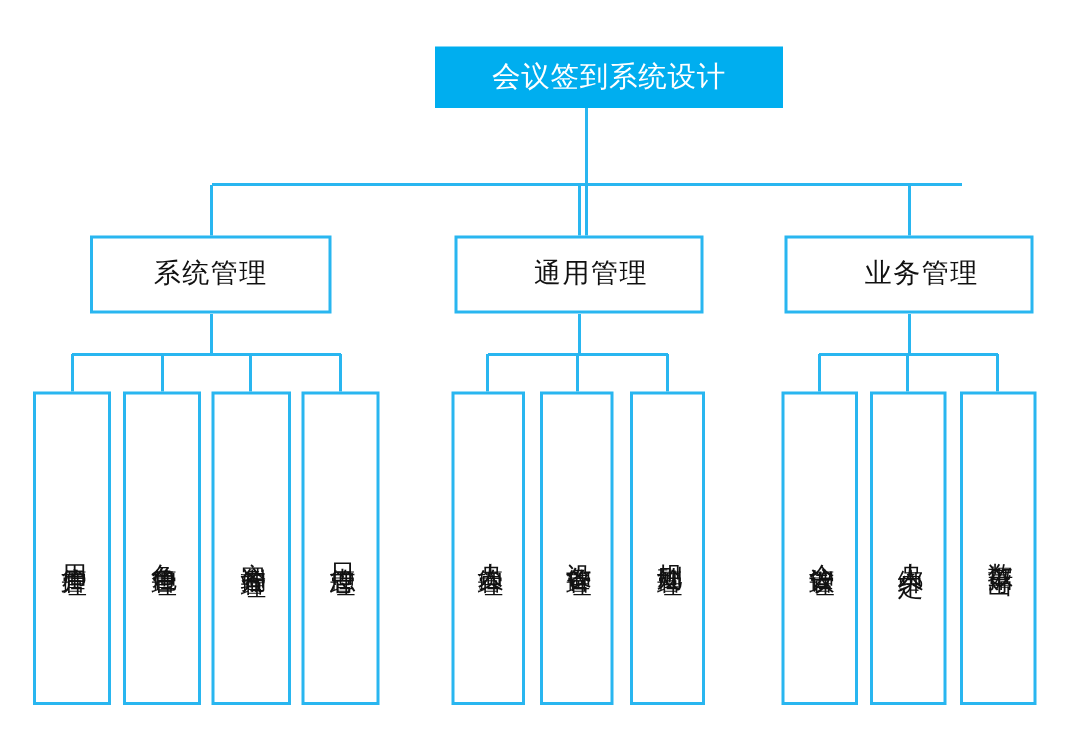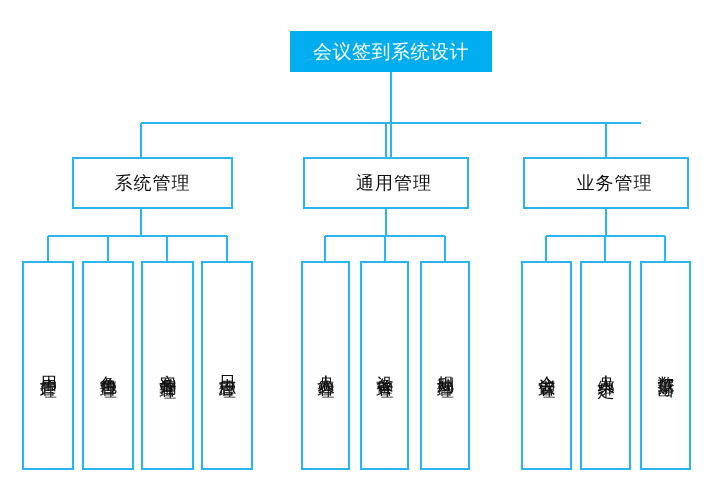--- a/index.html
+++ b/index.html
@@ -26,21 +26,21 @@
     top: 0;
     width: 718px;
     height: 498px;
   }
 
   
   .node-root {
     position: absolute;
     left: 290px;
     top: 31px;
-    width: 202px;
+    width: 232px;
     height: 41px;
     background: #00AEEF;
     color: #ffffff;
     display: flex;
     align-items: center;
     justify-content: center;
     font-size: 19px;
     letter-spacing: 0.5px;
     line-height: 1;
     box-sizing: border-box;
@@ -57,21 +57,21 @@
     color: #111111;
     display: flex;
     align-items: center;
     justify-content: center;
     font-size: 18px;
     letter-spacing: 1px;
     line-height: 1;
     box-sizing: border-box;
     z-index: 3;
   }
-  .l2-a { left: 72px;  width: 161px; }
+  .l2-a { left: 60px;  width: 161px; }
   .l2-b { left: 303px; width: 166px; padding-left: 16px; }
   .l2-c { left: 523px; width: 166px; padding-left: 17px; }
 
   
   .node-leaf {
     position: absolute;
     top: 261px;
     height: 209px;
     background: #ffffff;
     border: 2px solid #29B6F0;

